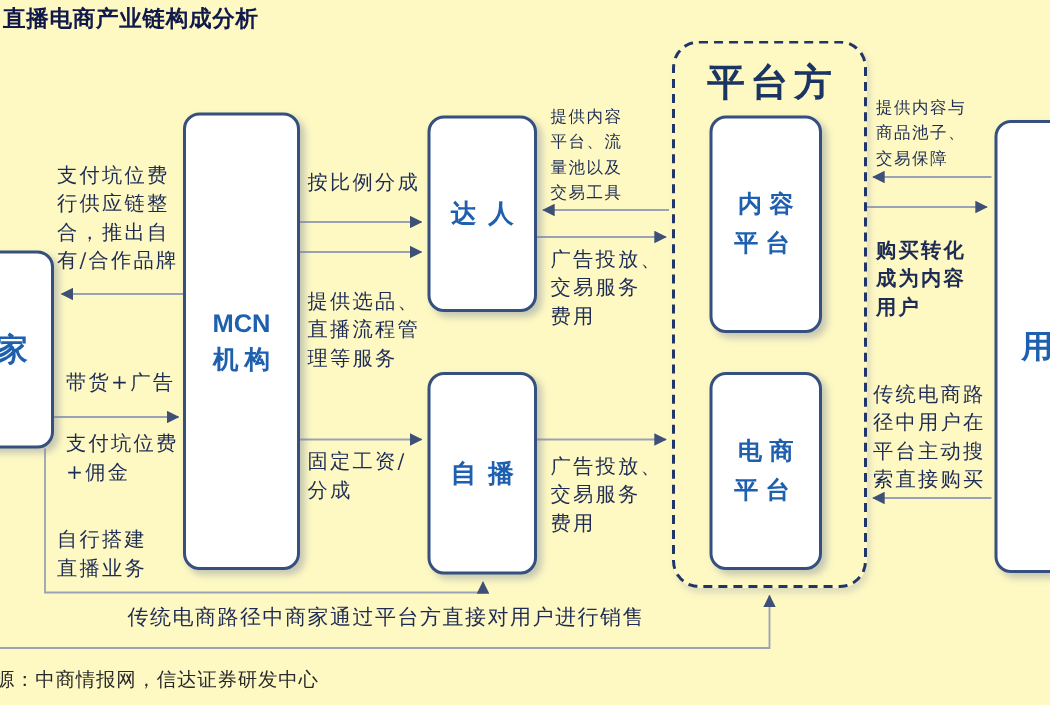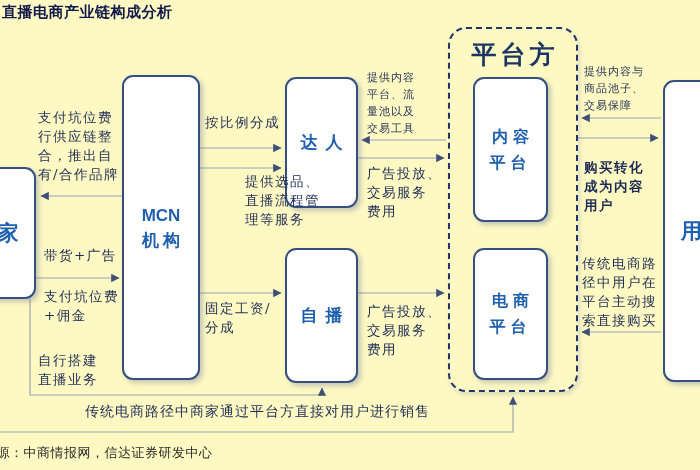--- a/index.html
+++ b/index.html
@@ -95,21 +95,21 @@
   <div class="note" style="left:38px;top:108px;">支付坑位费
 行供应链整
 合，推出自
 有/合作品牌</div>
   <div class="note" style="left:44px;top:246px;">带货+广告</div>
   <div class="note" style="left:44px;top:287px;">支付坑位费
 +佣金</div>
   <div class="note" style="left:38px;top:351px;">自行搭建
 直播业务</div>
   <div class="note" style="left:205px;top:113px;">按比例分成</div>
-  <div class="note" style="left:205px;top:172px;padding-left:40px;">提供选品、
+  <div class="note" style="left:205px;top:192px;">提供选品、
 直播流程管
 理等服务</div>
   <div class="note" style="left:205px;top:299px;">固定工资/
 分成</div>
   <div class="note tight" style="left:367px;top:69px;">提供内容
 平台、流
 量池以及
 交易工具</div>
   <div class="note" style="left:367px;top:164px;">广告投放、
 交易服务

